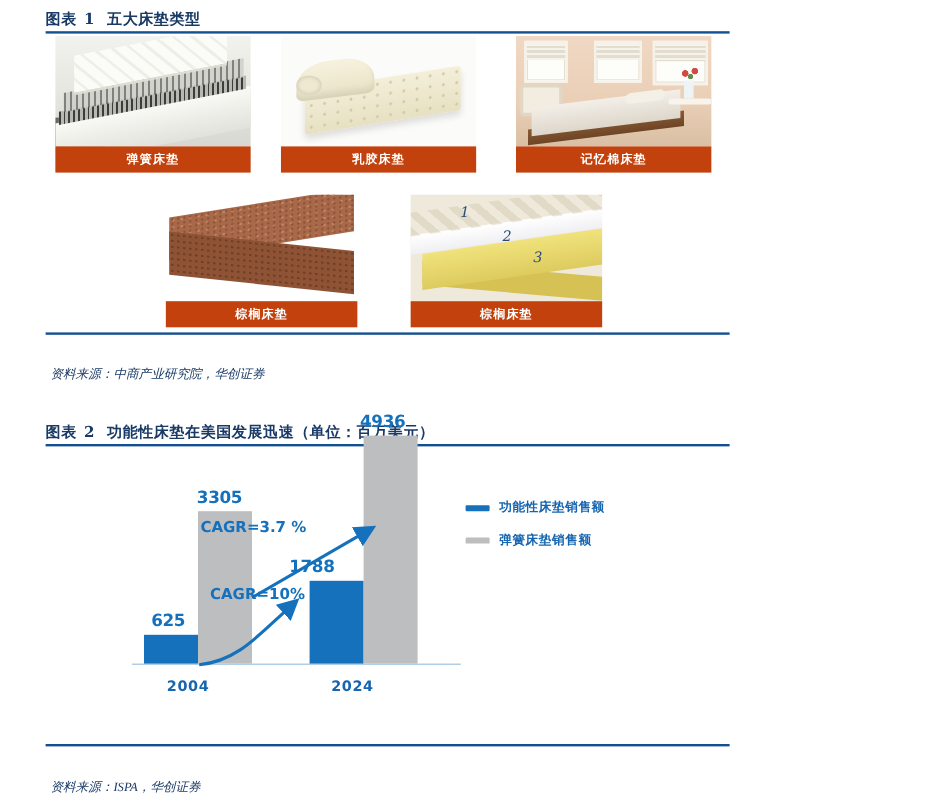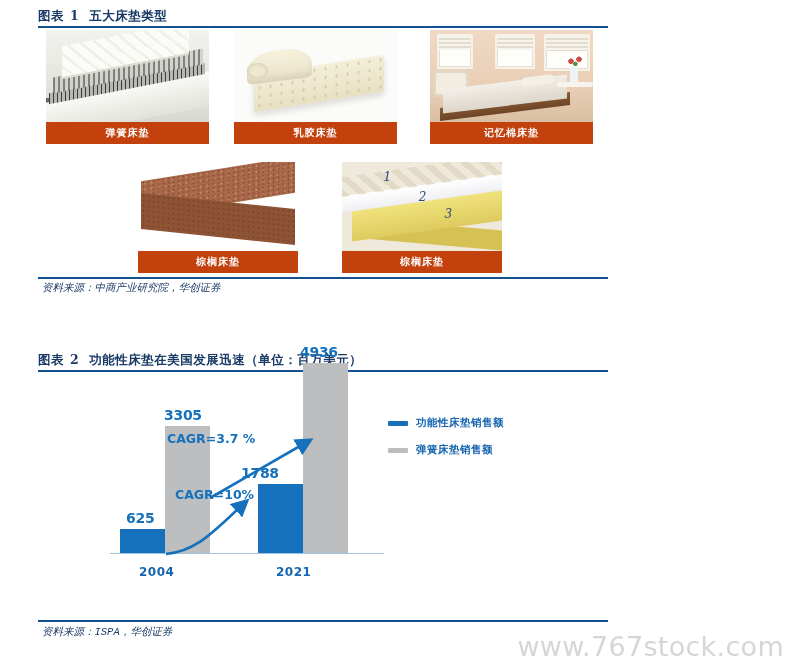--- a/index.html
+++ b/index.html
@@ -18,22 +18,22 @@
     letter-spacing:.5px;white-space:nowrap;
   }
   .fig-title .num{margin:0 10px 0 6px;}
   .rule{
     position:absolute;left:38px;width:570px;height:2.4px;background:#14508f;
   }
   .rule.thin{height:1.6px;}
 
   .src{
     position:absolute;left:42px;
-    font-family:Liberation Mono, monospace;
-    font-style:italic;font-size:10.5px;color:#1a3a66;white-space:nowrap;
+    font-family:Liberation Serif, serif;
+    font-style:italic;font-size:10.5px;color:#1a3a66;white-space:nowrap;margin-top:24px;
   }
 
   
   .tile{position:absolute;overflow:hidden;}
   .photo{position:absolute;left:0;top:0;right:0;bottom:22px;overflow:hidden;}
   .cap{
     position:absolute;left:0;right:0;bottom:0;height:22px;
     background:#c2410c;color:#ffffff;
     font-family:"DejaVu Serif","Liberation Serif",serif;
     font-weight:bold;font-size:10px;letter-spacing:1px;
@@ -246,21 +246,21 @@
     <div class="bar gray" style="left:127px;bottom:59px;width:45px;height:127px;"></div>
     <span class="vlabel" style="left:88px;bottom:86px;">625</span>
     <span class="vlabel" style="left:126px;bottom:189px;">3305</span>
 
     <div class="bar blue" style="left:220px;bottom:59px;width:45px;height:69px;"></div>
     <div class="bar gray" style="left:265px;bottom:59px;width:45px;height:190px;"></div>
     <span class="vlabel" style="left:203px;bottom:131px;">1788</span>
     <span class="vlabel" style="left:262px;bottom:252px;">4936</span>
 
     <span class="xlabel" style="left:101px;bottom:33px;">2004</span>
-    <span class="xlabel" style="left:238px;bottom:33px;">2021</span>
+    <span class="xlabel" style="left:238px;bottom:33px;">2024</span>
 
     <span class="cagr" style="left:137px;bottom:110px;">CAGR=10%</span>
     <span class="cagr" style="left:129px;bottom:166px;">CAGR=3.7 %</span>
 
     <svg style="position:absolute;left:0;top:0;width:570px;height:238px;overflow:visible;">
       <defs>
         <marker id="ah" markerWidth="7" markerHeight="7" refX="1" refY="3.5" orient="auto">
           <polygon points="0,0 7,3.5 0,7" fill="#1571bc"></polygon>
         </marker>
       </defs>
@@ -276,14 +276,13 @@
       <div class="lg-row">
         <span class="lg-swatch" style="background:#bcbec0;"></span>
         <span class="lg-txt">弹簧床垫销售额</span>
       </div>
     </div>
   </div>
 
   <div class="rule thin" style="top:620px;"></div>
   <div class="src" style="top:625px;">资料来源：ISPA，华创证券</div>
 
-  <div class="watermark">www.767stock.com</div>
 </div>
 
 </body></html>

